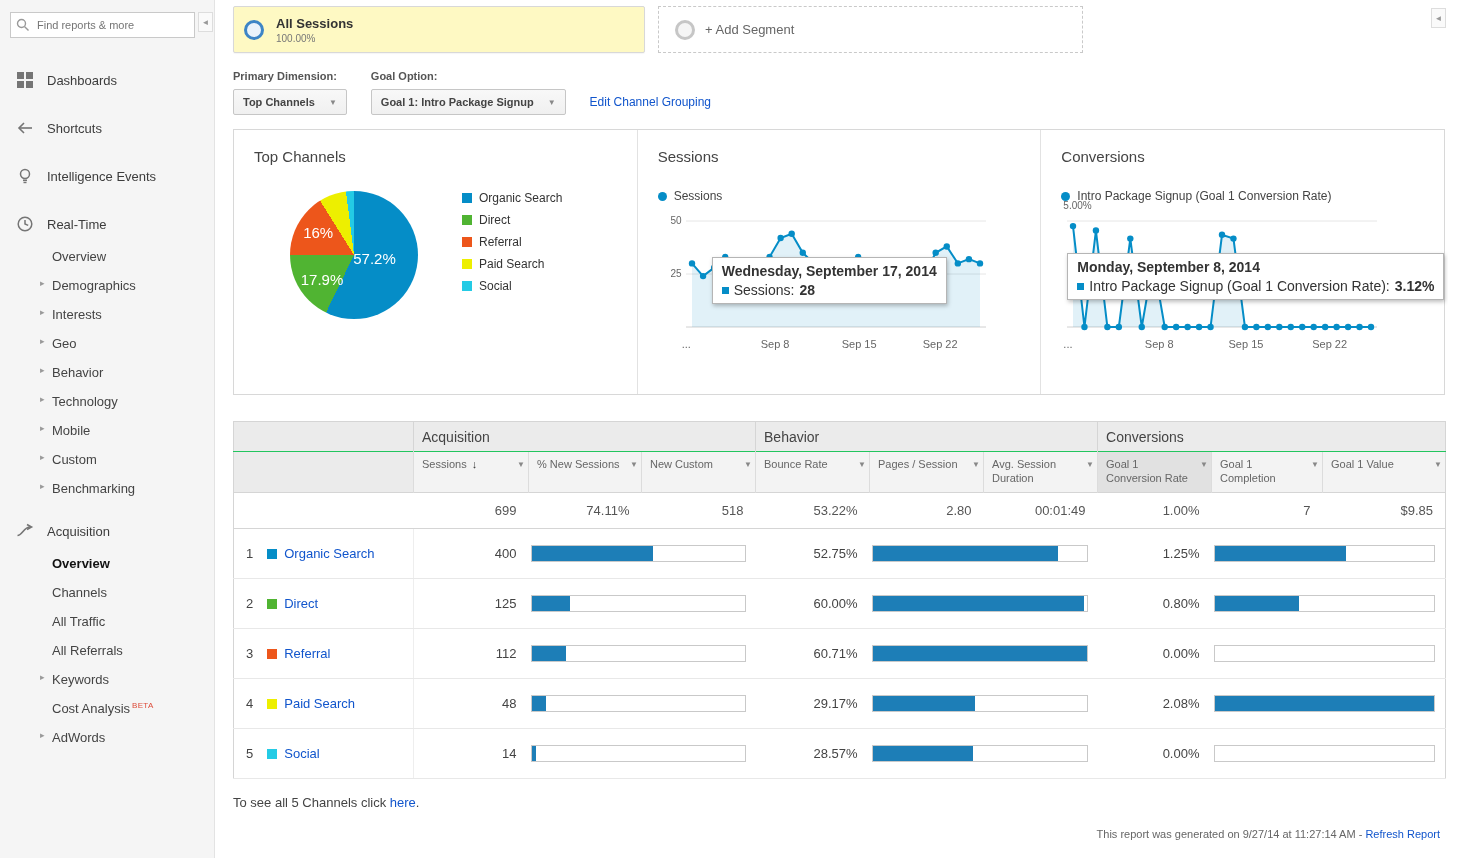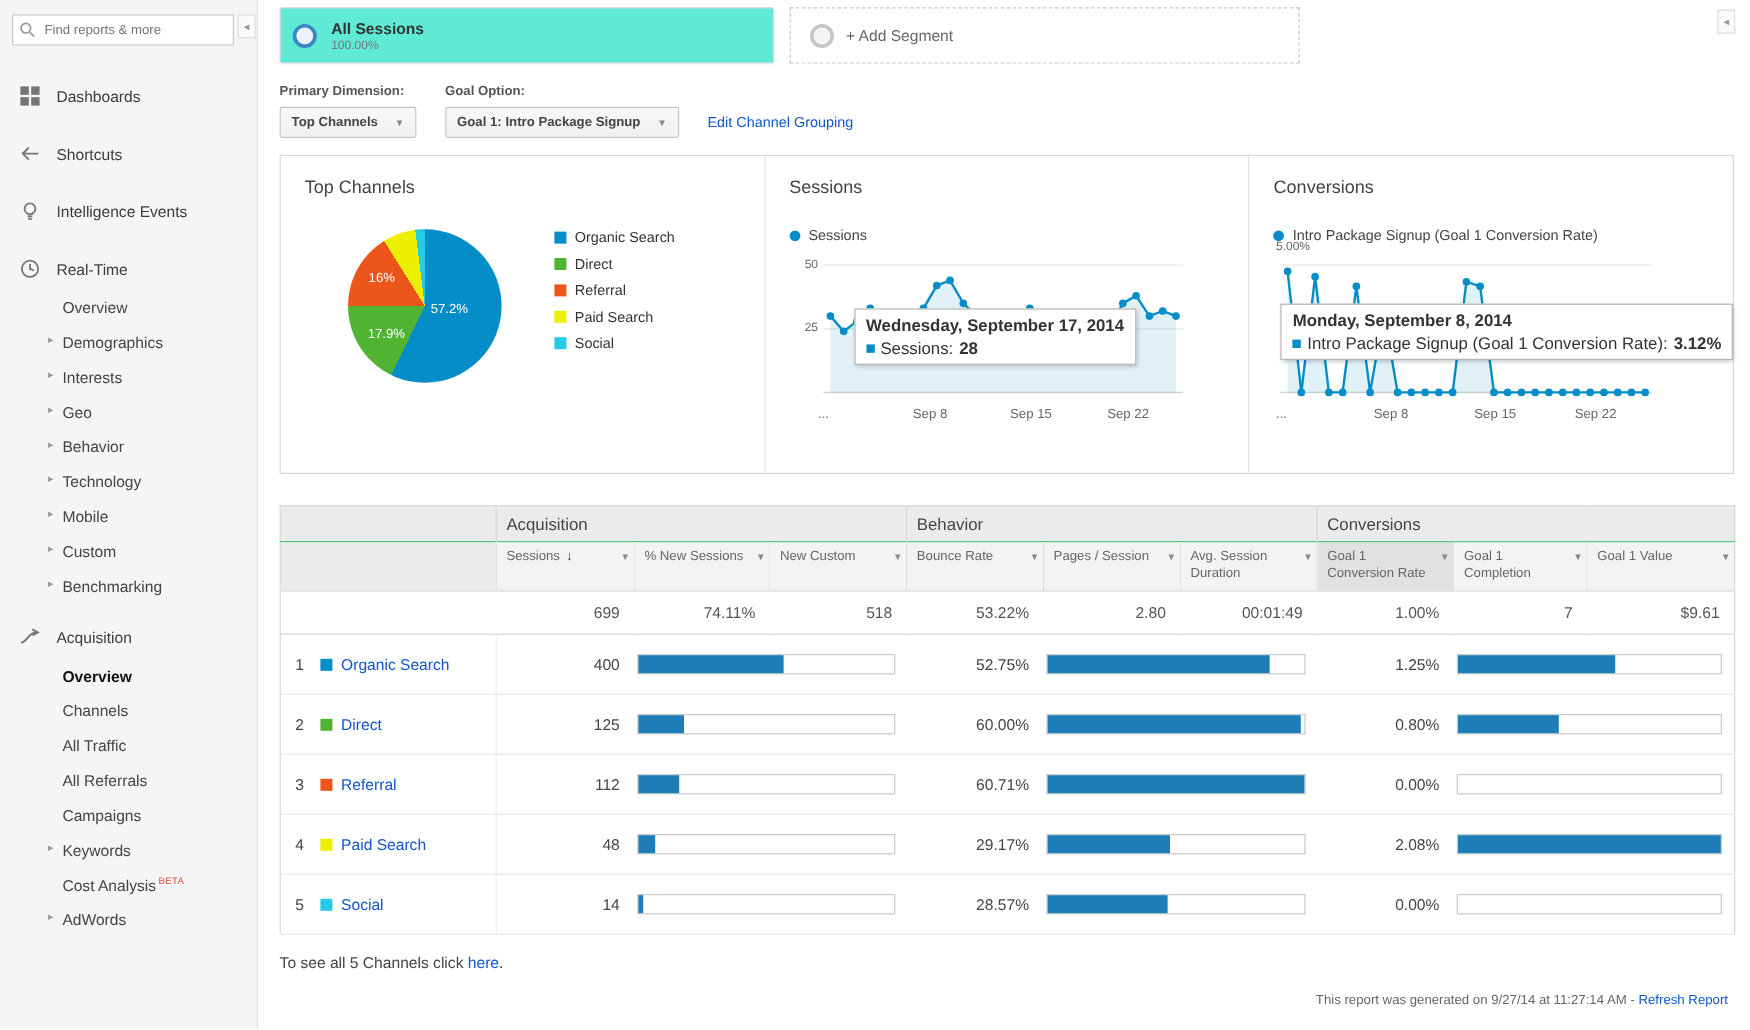--- a/index.html
+++ b/index.html
@@ -22,42 +22,42 @@
   .sub li { padding:7px 0 7px 52px; font-size:13px; color:#444; position:relative; }
   .sub li .tri { position:absolute; left:40px; top:7px; font-size:9px; color:#999; }
   .sub li.current { font-weight:bold; color:#111; }
   .beta { font-size:8px; color:#dd4b39; vertical-align:super; margin-left:2px; letter-spacing:.3px; }
 
   
   .main { position:absolute; left:215px; top:0; right:0; bottom:0; background:#fff; }
 
   
   .segment-row { position:relative; height:62px; }
-  .segment-card { position:absolute; left:18px; top:6px; width:412px; height:47px; background:#5eead4; border:1px solid #d8d8d8; border-radius:2px; display:flex; align-items:center; gap:12px; padding-left:10px; box-shadow:0 1px 1px rgba(0,0,0,.04); }
+  .segment-card { position:absolute; left:18px; top:6px; width:412px; height:47px; background:#fef9c3; border:1px solid #d8d8d8; border-radius:2px; display:flex; align-items:center; gap:12px; padding-left:10px; box-shadow:0 1px 1px rgba(0,0,0,.04); }
   .seg-circle { width:20px; height:20px; border-radius:50%; border:3px solid #3d85c6; background:#eaf3fb; }
   .seg-circle.gray { border-color:#c6c6c6; background:#f5f5f5; }
   .seg-title { font-size:13px; font-weight:bold; color:#333; }
   .seg-pct { font-size:10px; color:#777; margin-top:2px; }
   .add-segment { position:absolute; left:443px; top:6px; width:425px; height:47px; border:1px dashed #c9c9c9; display:flex; align-items:center; gap:10px; padding-left:16px; font-size:13px; color:#666; }
 
   
   .controls { display:flex; align-items:flex-end; gap:24px; padding-left:18px; margin-top:8px; }
   .ctrl-label { font-size:11px; font-weight:bold; color:#555; margin-bottom:7px; }
   .ga-btn { display:inline-flex; align-items:center; gap:14px; height:26px; padding:0 9px; font-family:"Liberation Sans",sans-serif; font-size:11px; font-weight:bold; color:#444; background:linear-gradient(#f8f8f8,#f0f0f0); border:1px solid #c6c6c6; border-radius:2px; }
   .caret { font-size:8px; color:#888; }
   .edit-link { font-size:12px; color:var(--link,#1155cc); text-decoration:none; margin-bottom:6px; }
 
   
   .chart-panel { display:flex; margin:14px 0 0 18px; width:1212px; height:266px; border:1px solid #d8d8d8; background:#fff; }
   .chart-sec { flex:1; position:relative; padding:18px 20px; }
   .chart-sec + .chart-sec { border-left:1px solid #e2e2e2; }
   .chart-sec h3 { font-size:15px; font-weight:normal; color:#444; }
   .pie-wrap { display:flex; gap:44px; margin-top:26px; }
   .pie { width:128px; height:128px; border-radius:50%; position:relative; margin-left:36px; flex:0 0 128px; }
-  .plabel { position:absolute; transform:translate(-50%,-50%); font-size:11px; color:#fff;text-align:right; }
+  .plabel { position:absolute; transform:translate(-50%,-50%); font-size:15px; color:#fff;text-align:right; }
   .legend { list-style:none; margin-top:-4px; }
   .legend li { display:flex; align-items:center; gap:7px; font-size:12px; color:#333; padding:4px 0; }
   .sq { display:inline-block; width:10px; height:10px; }
   .series-legend { display:flex; align-items:center; gap:7px; margin-top:24px; font-size:12px; color:#444; }
   .dot { width:9px; height:9px; border-radius:50%; }
   .linewrap { position:relative; margin:10px 0 0 28px; width:300px; }
   .linewrap.wide { width:310px; }
   .ytick { position:absolute; left:-28px; width:24px; text-align:right; font-size:10px; color:#666; }
   .ytick.pct { left:-4px; text-align:left; width:40px; background:transparent; }
   .xticks { position:relative; height:14px; font-size:11px; color:#666; }
@@ -164,21 +164,20 @@
               <polyline points="11,2.5 15.5,5 11,7.5"></polyline>
             </g>
           </svg>
         <span data-interactable="false">Acquisition</span>
       </div>
       <ul class="sub" data-interactable="false">
         <li class="current" data-interactable="true"><span data-interactable="false">Overview</span></li>
         <li data-interactable="true"><span data-interactable="false">Channels</span></li>
         <li data-interactable="true"><span data-interactable="false">All Traffic</span></li>
         <li data-interactable="true"><span data-interactable="false">All Referrals</span></li>
-        <li data-interactable="true"><span data-interactable="false">Campaigns</span></li>
         <li data-interactable="true"><span class="tri" data-interactable="false">▸</span><span data-interactable="false">Keywords</span></li>
         <li data-interactable="true"><span data-interactable="false">Cost Analysis</span><span class="beta" data-interactable="false">BETA</span></li>
         <li data-interactable="true"><span class="tri" data-interactable="false">▸</span><span data-interactable="false">AdWords</span></li>
       </ul>
     </nav>
   </div>
 
   <div class="main" data-interactable="false">
     <div class="corner-arrow" data-interactable="true">◄</div>
 
@@ -403,21 +402,21 @@
         <tr class="totals-row" data-interactable="false">
           <td data-interactable="false"></td>
           <td data-interactable="false">699</td>
           <td data-interactable="false">74.11%</td>
           <td data-interactable="false">518</td>
           <td data-interactable="false">53.22%</td>
           <td data-interactable="false">2.80</td>
           <td data-interactable="false">00:01:49</td>
           <td data-interactable="false">1.00%</td>
           <td data-interactable="false">7</td>
-          <td data-interactable="false">$9.61</td>
+          <td data-interactable="false">$9.85</td>
         </tr>
       </thead>
       <tbody>
         <tr data-interactable="false">
           <td class="ch-cell" data-interactable="false"><span class="rank" data-interactable="false">1</span><span class="sq" data-interactable="false" style="background: rgb(5, 141, 199);"></span><a class="ch-link" href="#" data-interactable="true">Organic Search</a></td>
           <td class="num" data-interactable="false">400</td>
           <td class="bar-cell" colspan="2" data-interactable="false">
               <div class="bar-box">
                 <div class="bar-fill" data-interactable="false" style="width: 57.2%;"></div>
               </div>

